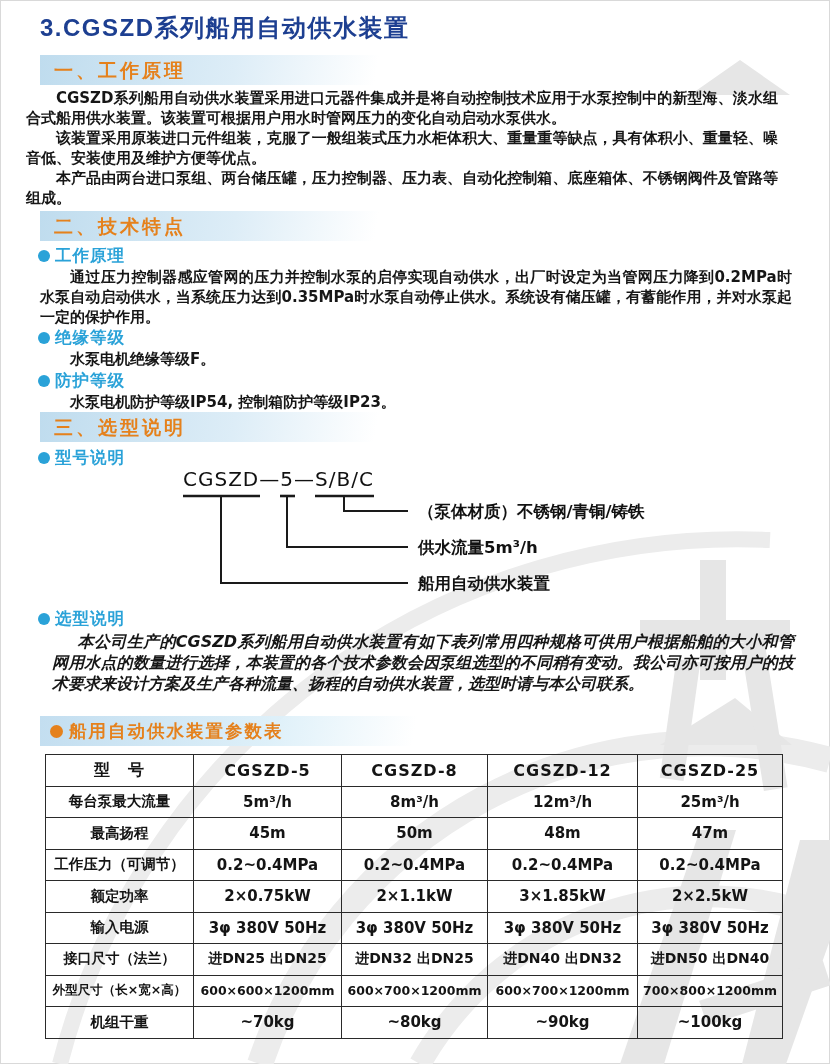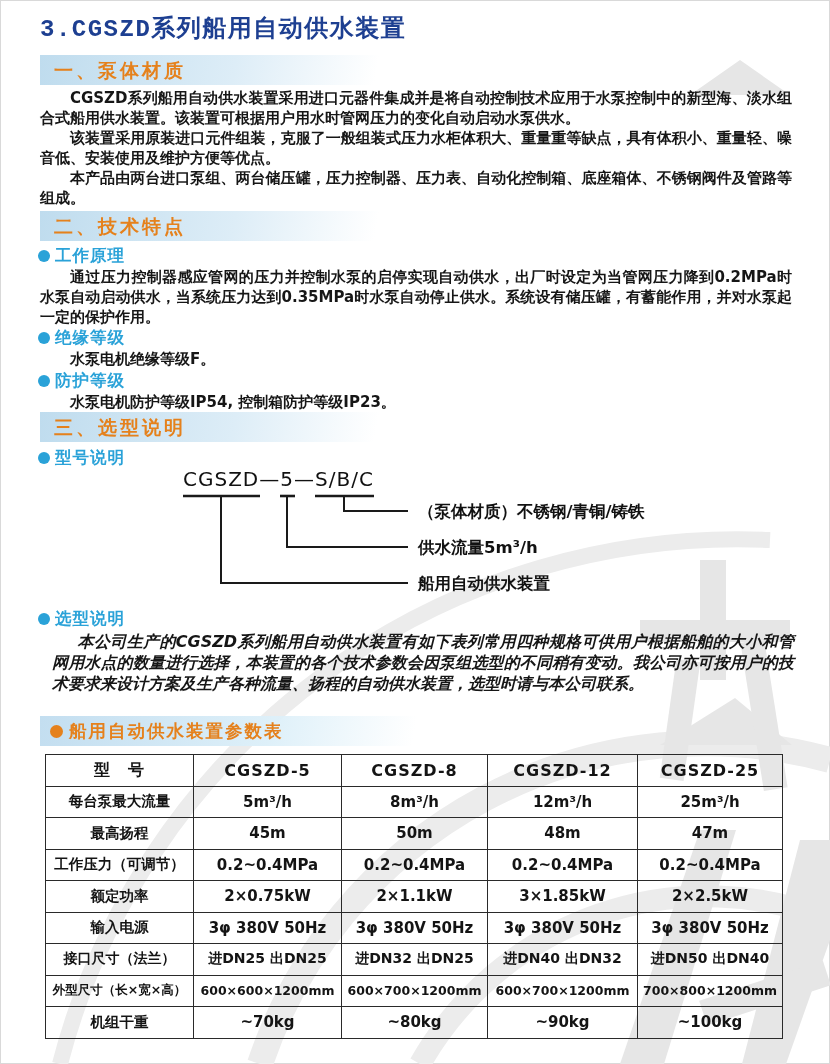--- a/index.html
+++ b/index.html
@@ -11,21 +11,21 @@
     box-shadow:inset 0 0 0 1px #d9d9d9;
     overflow:hidden;
     font-family:"DejaVu Sans",sans-serif;
     color:#161616;
   }
   .wm{position:absolute;left:0;top:0;z-index:0;pointer-events:none;}
   .blk{position:absolute;z-index:1;}
 
   .doc-title{
     left:40px;top:12px;width:760px;
-    font-family:Liberation Mono, monospace;
+    font-family:Liberation Sans, sans-serif;
     font-size:24px;font-weight:bold;color:#1d3f91;letter-spacing:1.5px;
   }
   .secbar{
     left:40px;height:30px;width:352px;
     background:linear-gradient(100deg,#bfdcee 0%,#ddedf7 55%,rgba(255,255,255,0) 95%);
     color:#e5811c;font-size:19px;font-weight:bold;letter-spacing:3px;
     line-height:30px;padding-left:14px;box-sizing:border-box;
   }
   .para{
     font-size:15px;font-weight:bold;line-height:20px;
@@ -89,22 +89,22 @@
       <rect x="752" y="640" width="24" height="150" transform="rotate(-9 764 715)"></rect>
       <polygon points="620,1064 700,830 736,830 664,1064"></polygon>
       <polygon points="742,1064 800,840 830,840 830,940 786,1064"></polygon>
       <rect x="700" y="980" width="130" height="26" transform="rotate(-18 765 993)"></rect>
       <rect x="1408" y="470" width="20" height="130"></rect>
     </g>
   </svg>
 
   <div class="blk doc-title">3.CGSZD系列船用自动供水装置</div>
 
-  <div class="blk secbar" style="top:55px;">一、泵体材质</div>
-  <div class="blk para" style="top:88px;left:40px;width:752px;">
+  <div class="blk secbar" style="top:55px;">一、工作原理</div>
+  <div class="blk para" style="top:88px;left:26px;width:752px;">
     <p>CGSZD系列船用自动供水装置采用进口元器件集成并是将自动控制技术应用于水泵控制中的新型海、淡水组合式船用供水装置。该装置可根据用户用水时管网压力的变化自动启动水泵供水。</p>
     <p>该装置采用原装进口元件组装，克服了一般组装式压力水柜体积大、重量重等缺点，具有体积小、重量轻、噪音低、安装使用及维护方便等优点。</p>
     <p>本产品由两台进口泵组、两台储压罐，压力控制器、压力表、自动化控制箱、底座箱体、不锈钢阀件及管路等组成。</p>
   </div>
 
   <div class="blk secbar" style="top:211px;">二、技术特点</div>
 
   <div class="blk subhead" style="top:245px;left:38px;">
     <span class="dot"></span>
     <span>工作原理</span>

